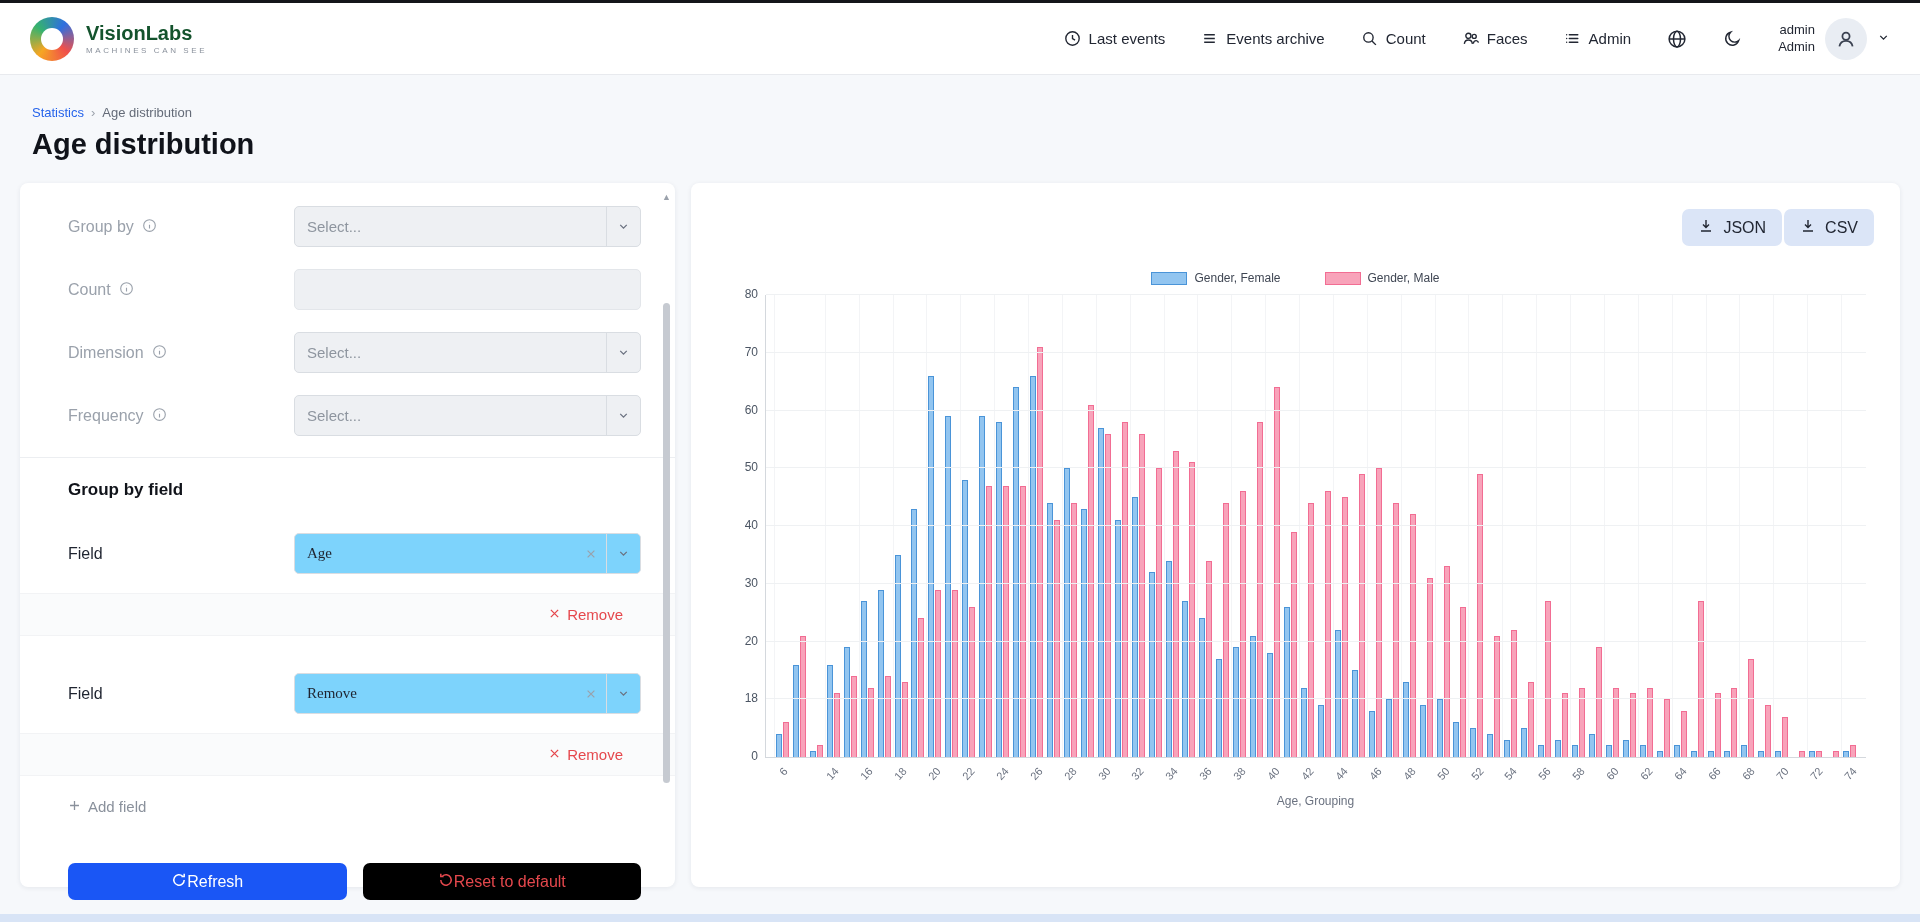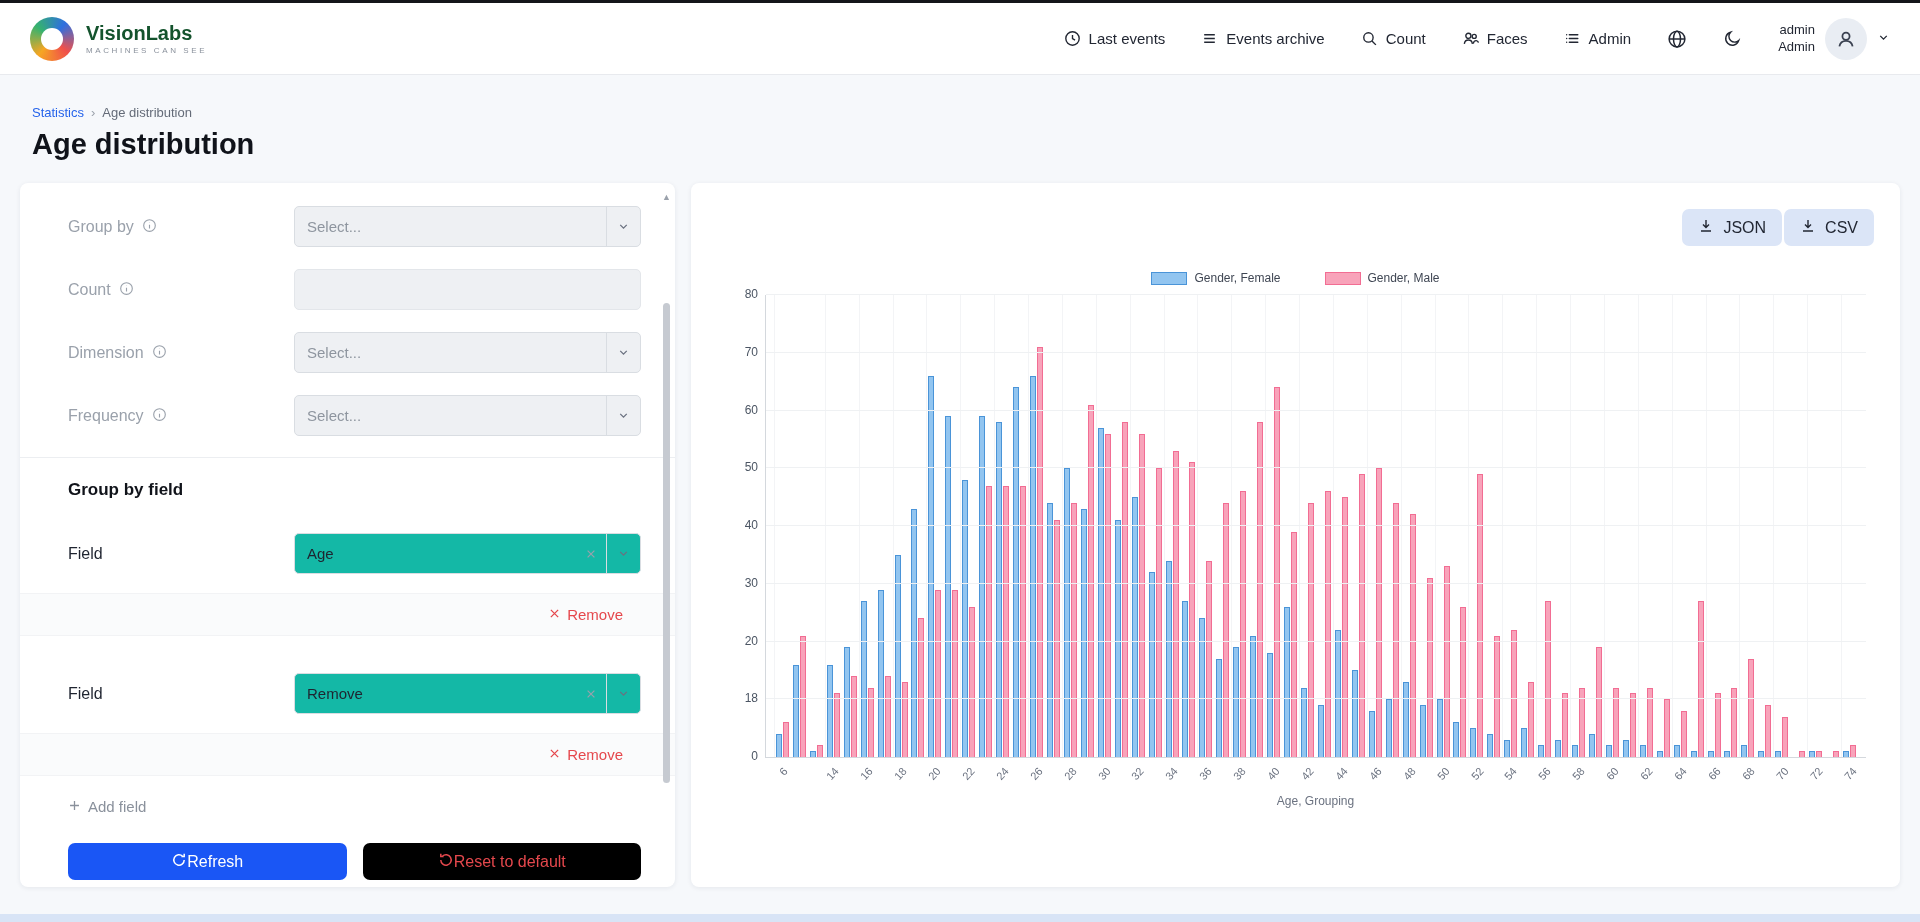--- a/index.html
+++ b/index.html
@@ -42,35 +42,35 @@
   .f-label { font-size:16px; color:#9aa1ab; display:flex; gap:8px; }
   .f-label .info { color:#9aa1ab; display:flex; }
   .control { margin-left:auto; width:347px; }
   .select { height:41px; border:1px solid #d9dde2; border-radius:5px; background:#eef0f3;
     display:flex; align-items:center; font-size:15px; color:#8e959f; cursor:pointer; }
   .select .val { padding:0 12px; flex:1; white-space:nowrap; overflow:hidden; }
   .select .chev { width:34px; align-self:stretch; border-left:1px solid #d9dde2;
     display:flex; align-items:center; justify-content:center; color:#6b7280; }
   .select .clear { width:30px; align-self:stretch; display:flex; align-items:center;
     justify-content:center; color:#9aa1ab; }
-  .select.enabled { background:#14b8a6; }
+  .select.enabled { background:#7dd3fc;font-family:Liberation Serif, serif; }
   .select.enabled .val { color:#1f2430; }
   .input-disabled { height:41px; border:1px solid #e3e6ea; border-radius:5px; background:#eef0f3; }
   .section-title { font-size:17px; font-weight:bold; color:#10131a;
     padding:22px 34px 12px 48px; border-top:1px solid #eceef1; margin-top:10px; }
   .remove-row { background:#fafbfc; border-top:1px solid #f2f3f5; border-bottom:1px solid #f2f3f5;
     display:flex; justify-content:flex-end; align-items:center; gap:6px;
     padding:12px 52px; color:#e5484d; font-size:15px; margin-top:8px; cursor:pointer; }
   .field-block { margin-top:10px; }
   .add-field { display:flex; align-items:center; gap:7px; color:#8a919c; font-size:15px;
     padding:22px 48px 4px; cursor:pointer; }
   .actions { display:flex; gap:16px; padding:24px 34px 0 48px; }
   .btn { height:37px; border-radius:7px; border:none; display:flex; align-items:center;
     justify-content:center; font-size:16px; flex:1; cursor:pointer;
-    font-family:"Liberation Sans", sans-serif; }
+    font-family:"Liberation Sans", sans-serif;margin-top:20px; }
   .btn-primary { background:#1a56f5; color:#fff; }
   .btn-reset { background:#000000; color:#e5484d; }
   .panel-scrollbar { position:absolute; top:8px; right:3px; bottom:8px; width:11px; }
   .panel-scrollbar .arrow { color:#9aa1ab; font-size:9px; text-align:center; height:12px; line-height:12px; }
   .panel-scrollbar .thumb { position:absolute; top:112px; height:480px; left:2px; width:7px;
     background:#c6cad1; border-radius:4px; }
   
   .export-buttons { position:absolute; top:26px; right:26px; display:flex; gap:2px; z-index:3; }
   .export-btn { background:#dbe5f7; color:#222733; height:37px; padding:0 16px; border-radius:7px;
     display:flex; align-items:center; gap:9px; font-size:16px; cursor:pointer; border:none;

